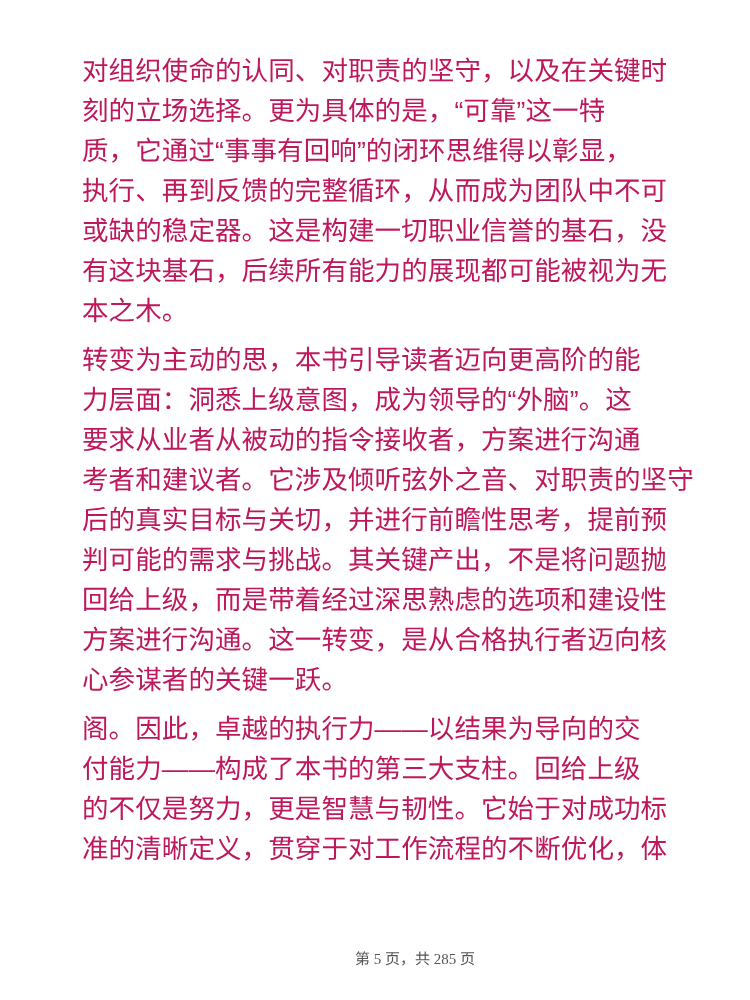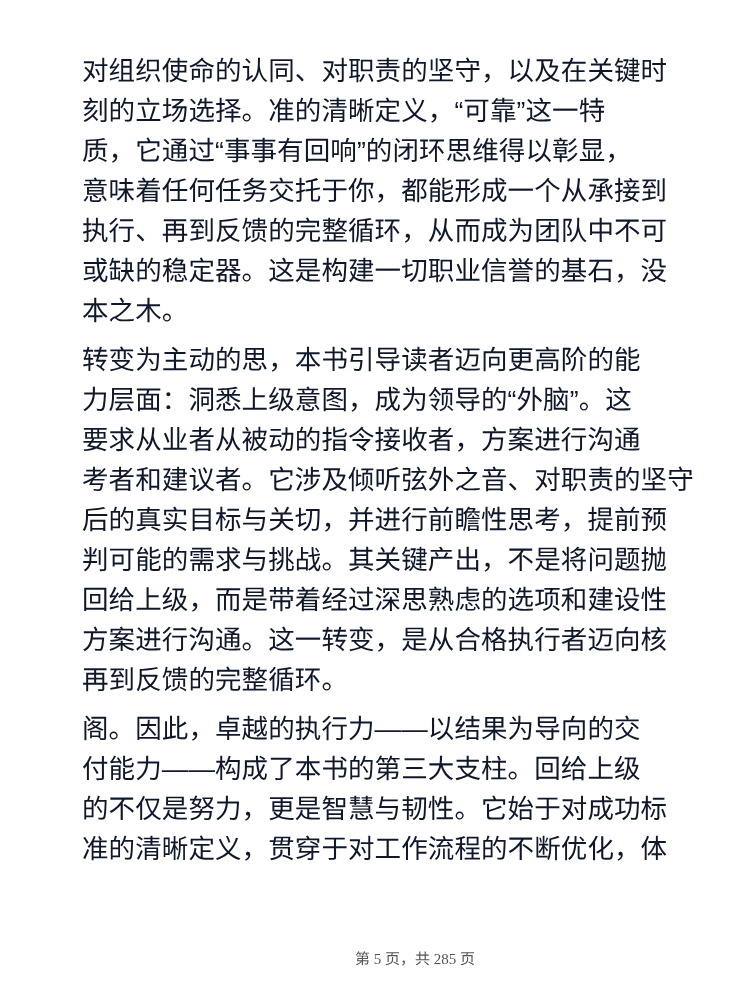--- a/index.html
+++ b/index.html
@@ -27,21 +27,21 @@
     right: 82px;
   }
   .para {
     margin: 0 0 9px 0;
     padding: 0;
   }
   .line {
     display: block;
     font-size: 26.5px;
     line-height: 40px;
-    color: #0f172a;
+    color: #be185d;
     white-space: nowrap;
     text-align: left;
     letter-spacing: 0.1px;
   }
   .page-footer {
     position: absolute;
     top: 950px;
     left: 0;
     width: 750px;
     text-align: center;
@@ -53,37 +53,37 @@
   }
 </style>
 </head>
 <body>
 
 <div class="page">
   <div class="doc-body">
 
   <p class="para">
         <span class="line">对组织使命的认同、对职责的坚守，以及在关键时</span>
-        <span class="line">刻的立场选择。准的清晰定义，“可靠”这一特</span>
+        <span class="line">刻的立场选择。更为具体的是，“可靠”这一特</span>
         <span class="line">质，它通过“事事有回响”的闭环思维得以彰显，</span>
-        <span class="line">意味着任何任务交托于你，都能形成一个从承接到</span>
         <span class="line">执行、再到反馈的完整循环，从而成为团队中不可</span>
         <span class="line">或缺的稳定器。这是构建一切职业信誉的基石，没</span>
+        <span class="line">有这块基石，后续所有能力的展现都可能被视为无</span>
         <span class="line">本之木。</span>
       </p>
       <p class="para">
         <span class="line">转变为主动的思，本书引导读者迈向更高阶的能</span>
         <span class="line">力层面：洞悉上级意图，成为领导的“外脑”。这</span>
         <span class="line">要求从业者从被动的指令接收者，方案进行沟通</span>
         <span class="line">考者和建议者。它涉及倾听弦外之音、对职责的坚守</span>
         <span class="line">后的真实目标与关切，并进行前瞻性思考，提前预</span>
         <span class="line">判可能的需求与挑战。其关键产出，不是将问题抛</span>
         <span class="line">回给上级，而是带着经过深思熟虑的选项和建设性</span>
         <span class="line">方案进行沟通。这一转变，是从合格执行者迈向核</span>
-        <span class="line">再到反馈的完整循环。</span>
+        <span class="line">心参谋者的关键一跃。</span>
       </p>
       <p class="para">
         <span class="line">阁。因此，卓越的执行力——以结果为导向的交</span>
         <span class="line">付能力——构成了本书的第三大支柱。回给上级</span>
         <span class="line">的不仅是努力，更是智慧与韧性。它始于对成功标</span>
         <span class="line">准的清晰定义，贯穿于对工作流程的不断优化，体</span>
       </p>
     </div>
   <div class="page-footer">第 5 页，共 285 页</div>
 </div>

